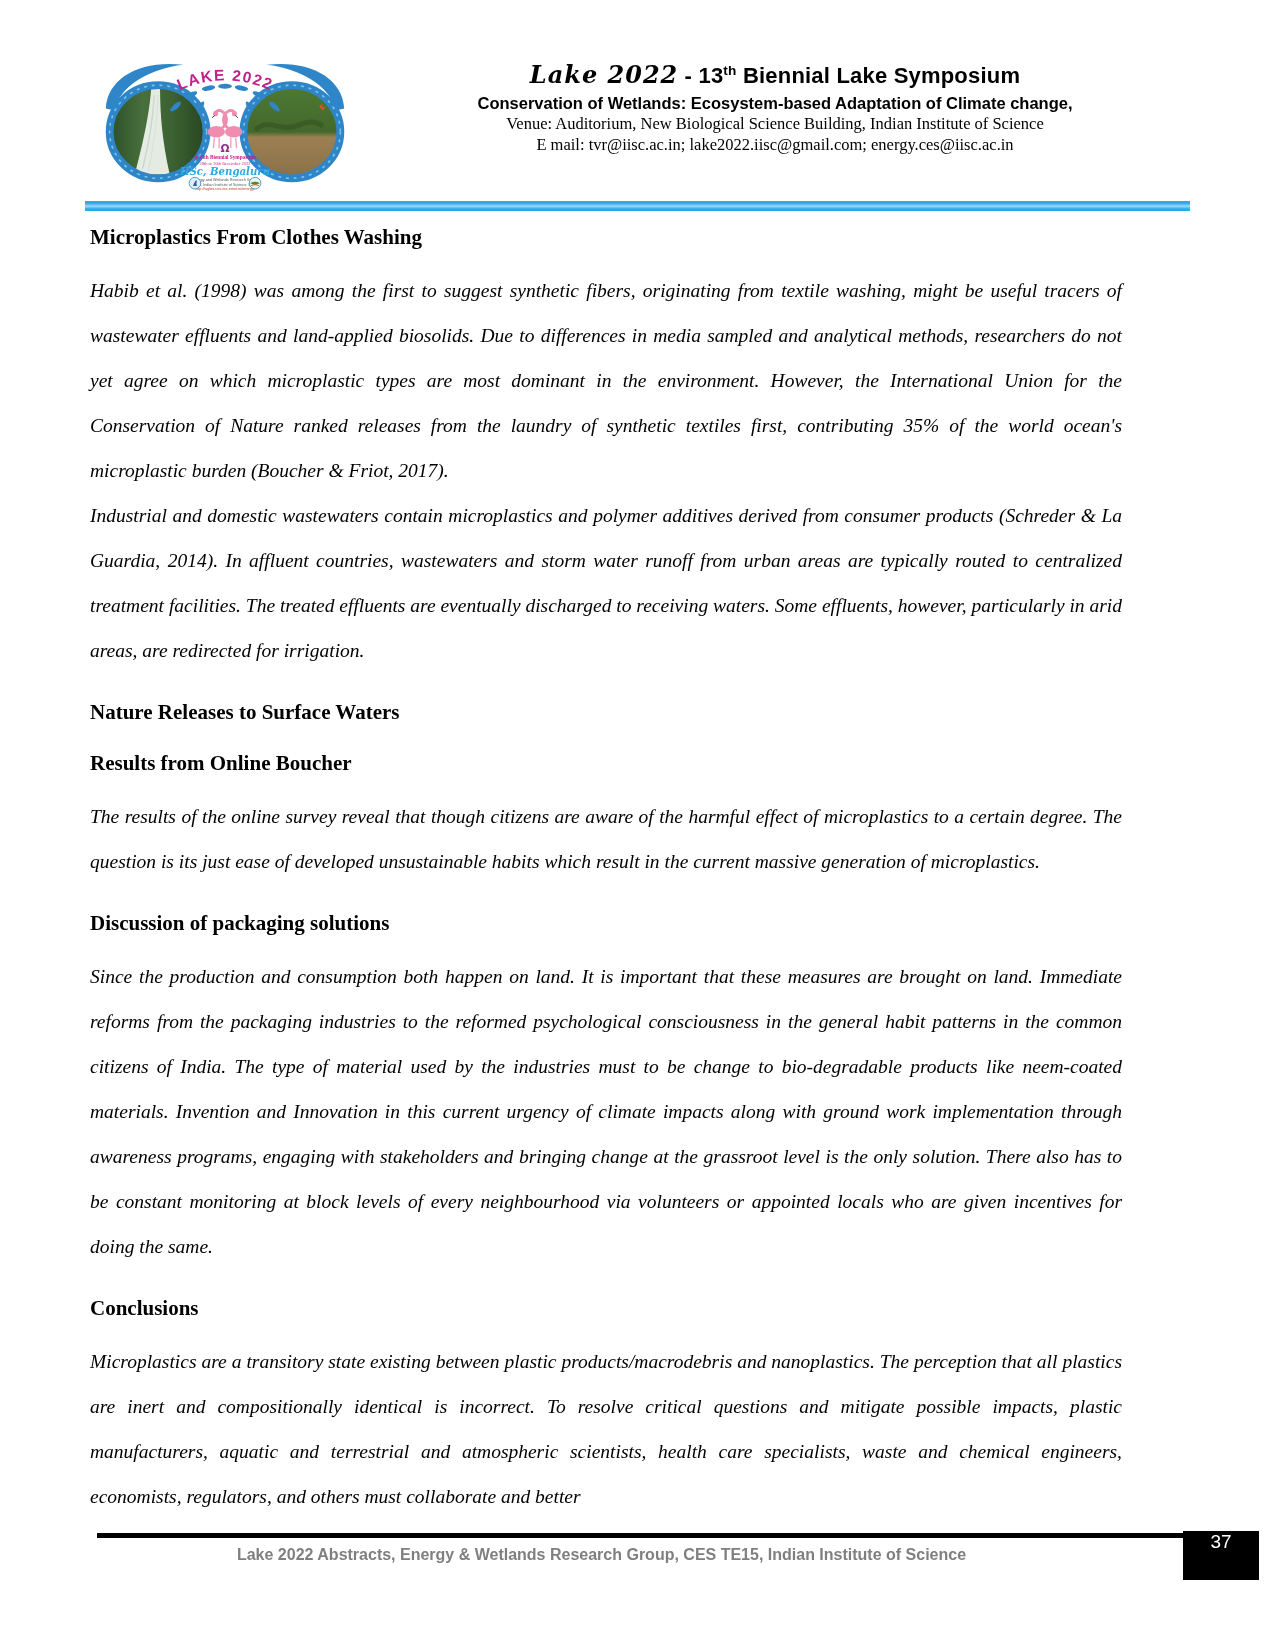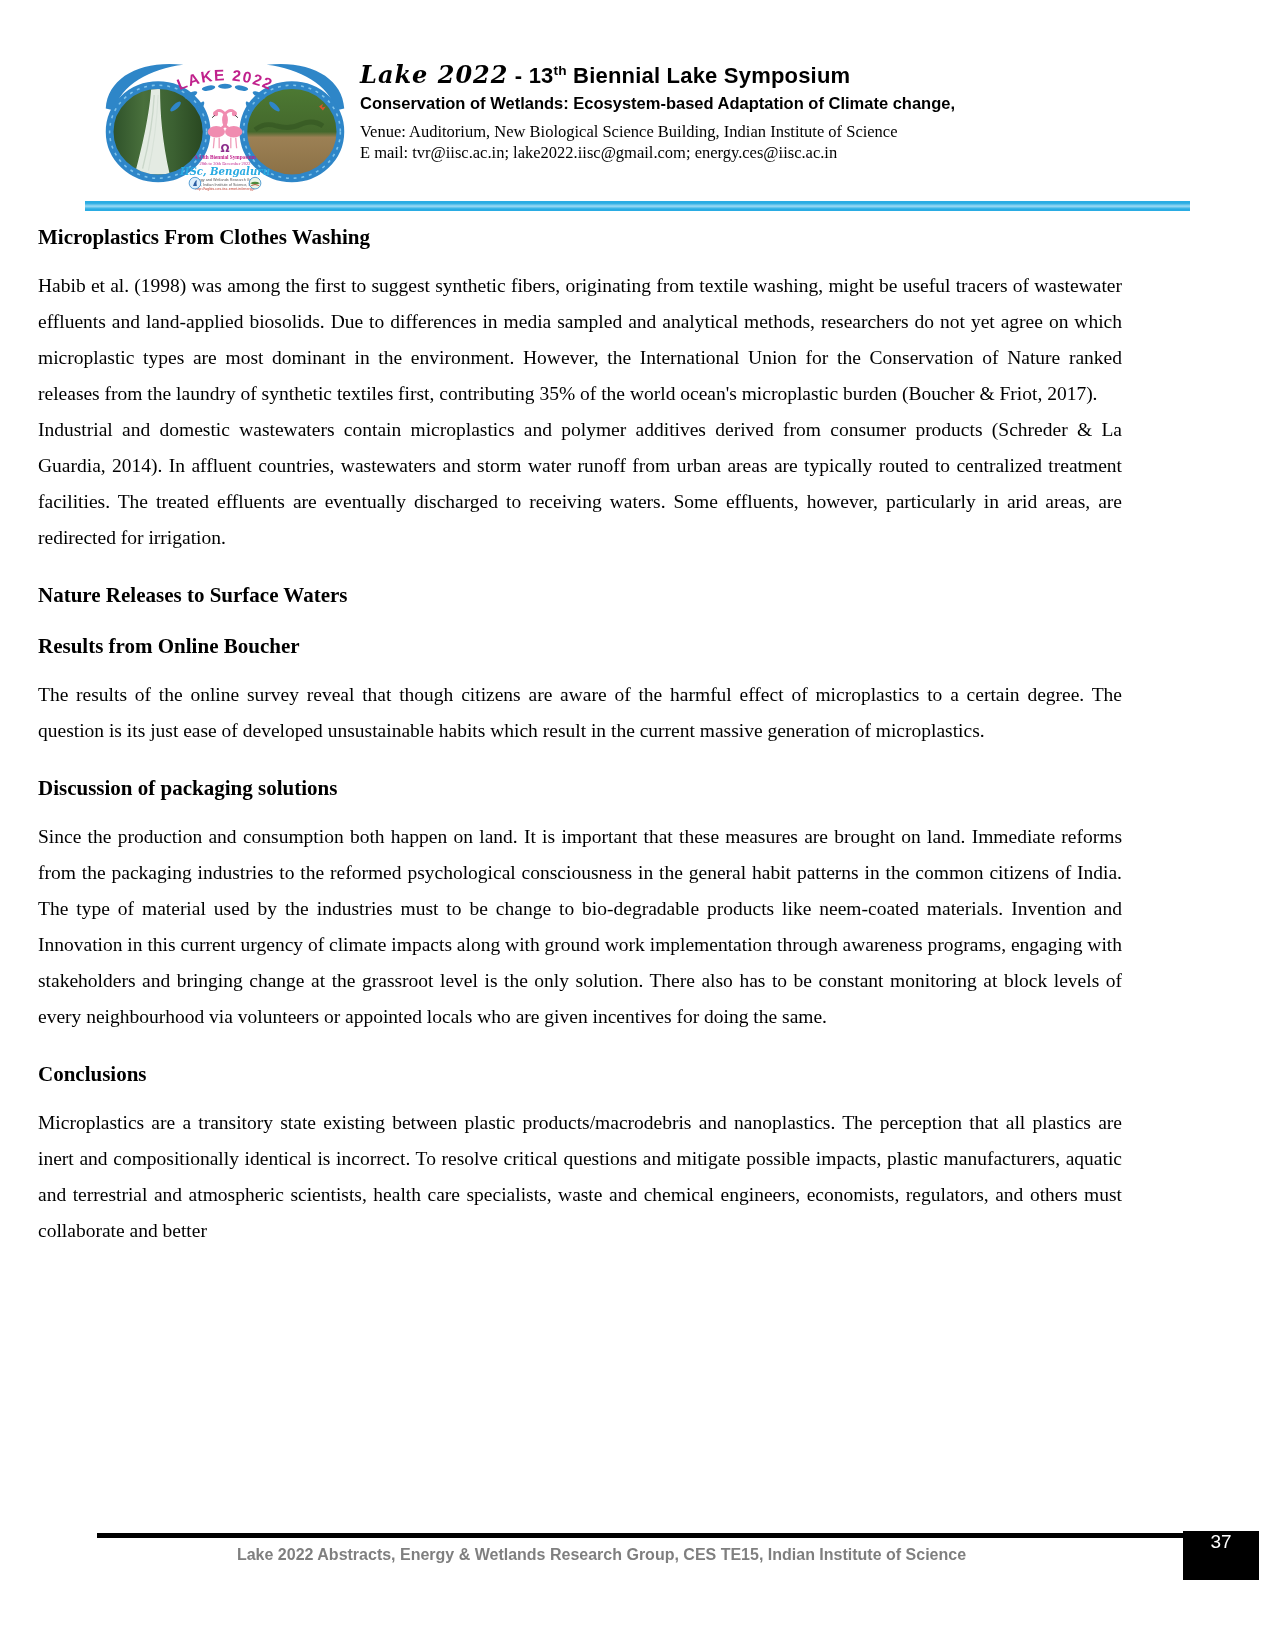--- a/index.html
+++ b/index.html
@@ -15,20 +15,21 @@
   
   .header {
     display: flex;
     align-items: flex-start;
     margin: 56px 85px 0 98px;
     gap: 8px;
   }
   .logo-wrap { flex: 0 0 auto; width: 254px; }
   .header-text {
     flex: 1 1 auto;
+    text-align: center;
     padding-top: 4px;
     font-family: "Liberation Serif", serif;
   }
   .title-line {
     font-family: "Liberation Sans", sans-serif;
     font-size: 22px;
     font-weight: 600;
     letter-spacing: 0.2px;
     margin-bottom: 5px;
     white-space: nowrap;
@@ -37,56 +38,57 @@
     font-family: "DejaVu Serif", serif;
     font-style: italic;
     font-weight: bold;
     font-size: 24px;
     letter-spacing: 1px;
   }
   .subtitle-line {
     font-family: "Liberation Sans", sans-serif;
     font-size: 16.5px;
     font-weight: bold;
-    margin-bottom: 8px;
+    margin-bottom: 0;
     white-space: nowrap;
   }
   .serif-line {
     font-family: "Liberation Serif", serif;
     font-size: 16.5px;
     line-height: 21px;
     white-space: nowrap;
   }
   sup { font-size: 0.62em; vertical-align: super; line-height: 0; }
   
   .divider {
     margin: 5px 0 0 85px;
     width: 1105px;
     height: 10px;
     background: linear-gradient(180deg,
       #2aace3 0%, #2aace3 22%,
       #8ed5f3 48%, #8ed5f3 55%,
       #2aace3 80%, #2aace3 100%);
   }
   
-  .main { margin: 14px 153px 0 38px; }
+  .main { margin: 14px 153px 0 90px; }
   .sec-heading {
     font-family: "Liberation Serif", serif;
     font-size: 21px;
     font-weight: bold;
     margin: 27px 0 19px 0;
     line-height: 24px;
   }
   .sec-heading.first { margin-top: 14px; }
   .sec-body {
     font-family: "Liberation Serif", serif;
     font-size: 19.5px;
-    line-height: 36px;
+    line-height: 45px;
     text-align: justify;
     margin: 0;
+    font-style: italic;
   }
   
   .footer-line {
     position: absolute;
     left: 97px; top: 1533px;
     width: 1086px; height: 5px;
     background: #000;
   }
   .footer-text {
     position: absolute;

